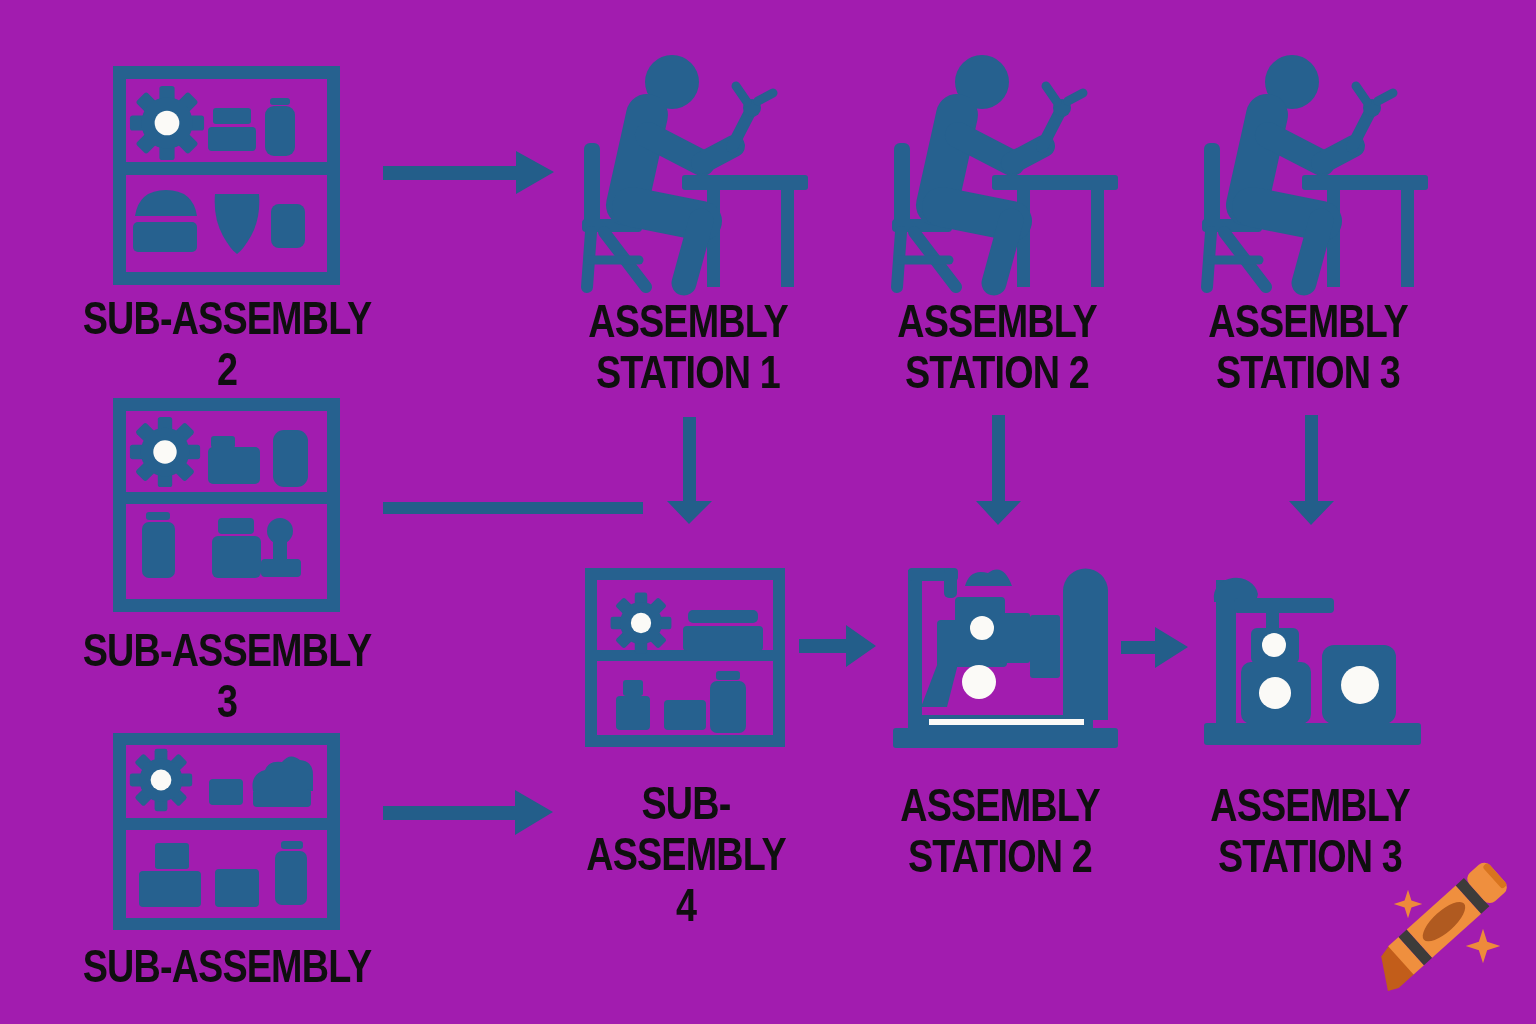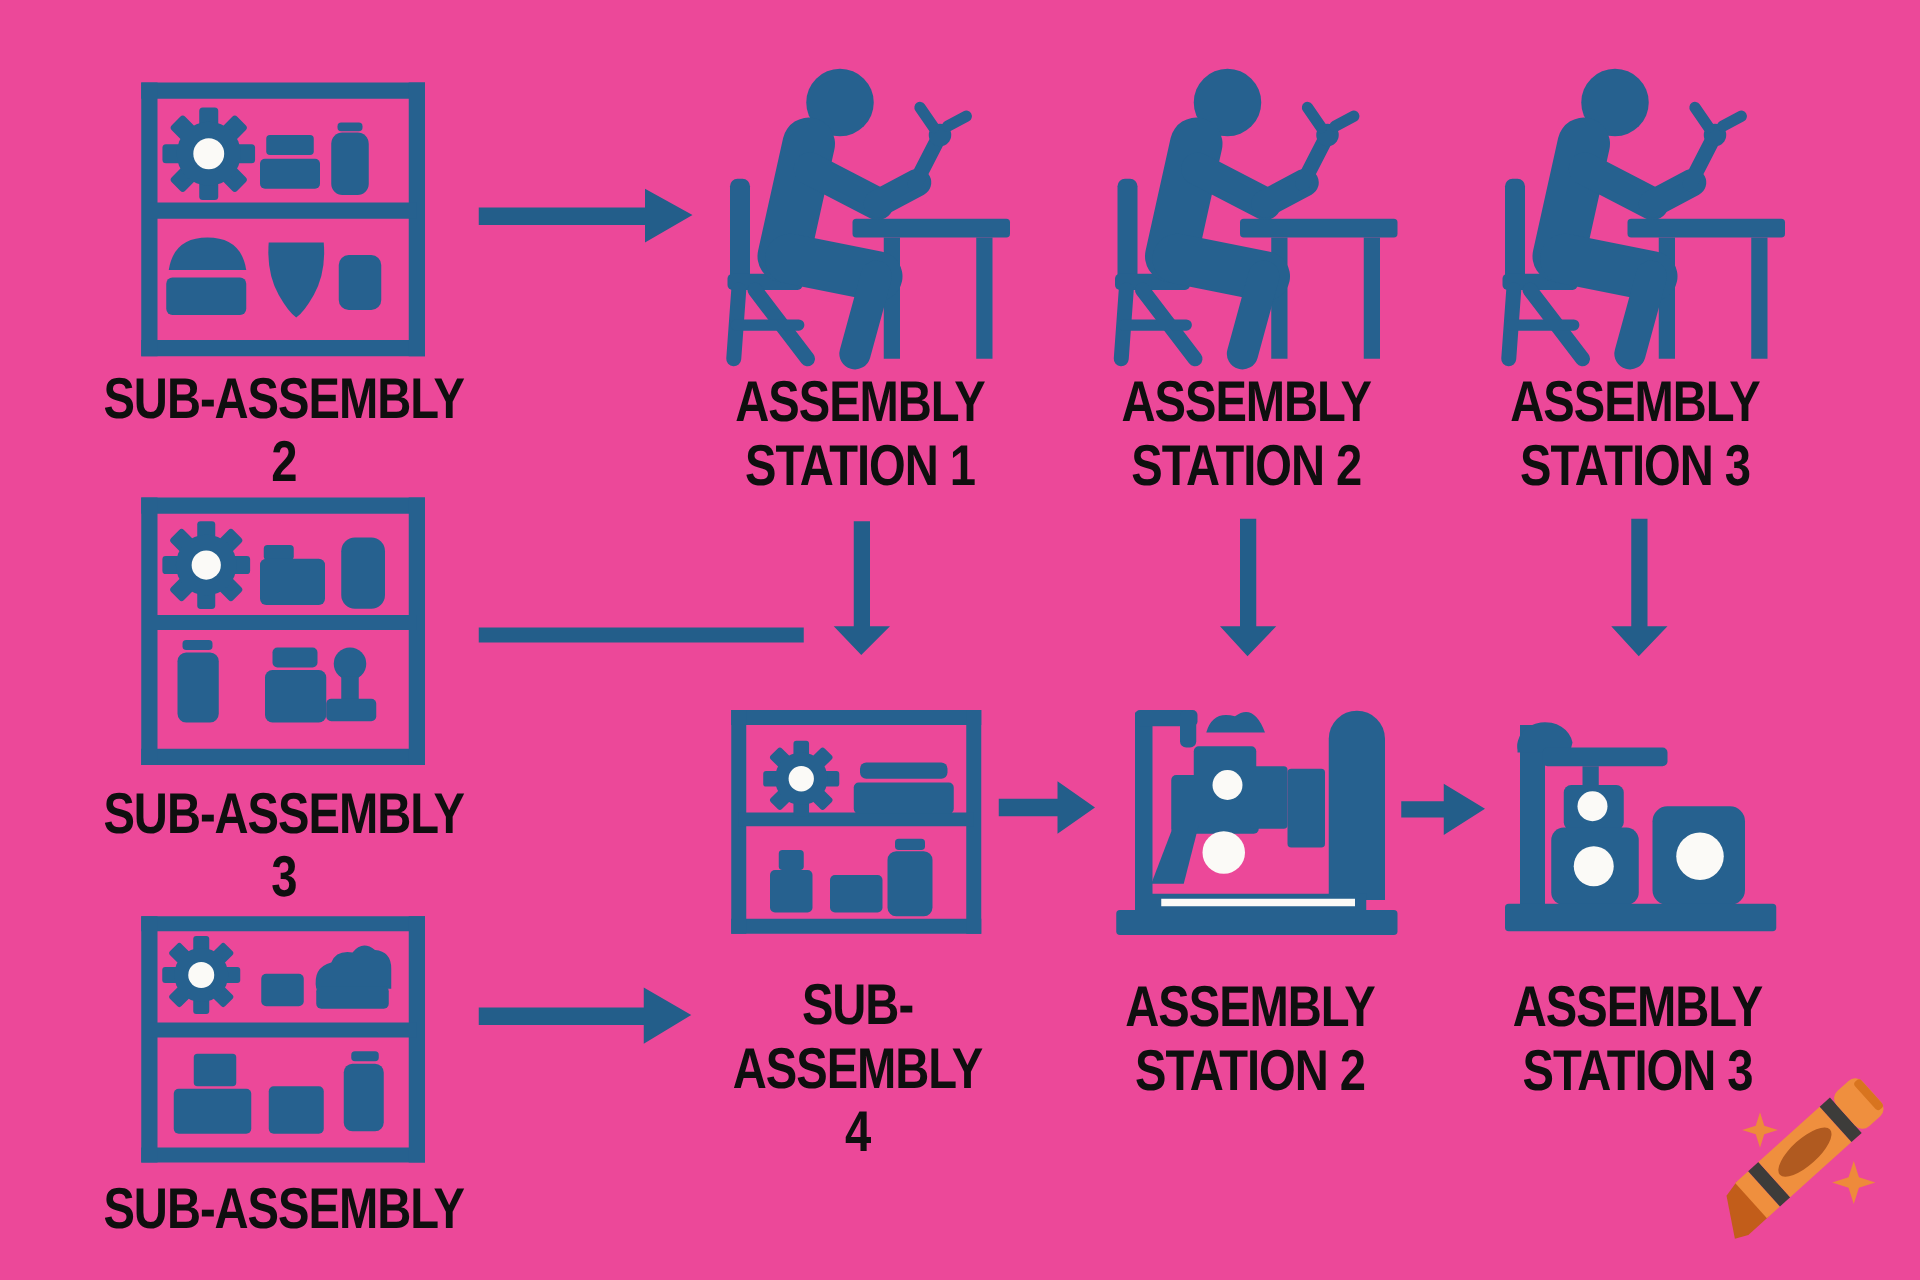--- a/index.html
+++ b/index.html
@@ -1,17 +1,17 @@
 <!DOCTYPE html>
 <html><head>
 <meta charset="utf-8">
 <style>
   html,body{margin:0;padding:0;background:#e9e9e9;}
   .canvas{
-    position:relative;width:1536px;height:1024px;background:#ec4899;
+    position:relative;width:1536px;height:1024px;background:#a21caf;
     overflow:hidden;font-family:"Liberation Sans",sans-serif;
   }
   .diagram-svg{position:absolute;left:0;top:0;}
   .label{
     position:absolute;
     font-family:"Liberation Sans",sans-serif;
     font-weight:700;
     font-size:46px;
     line-height:51px;
     letter-spacing:-1px;

